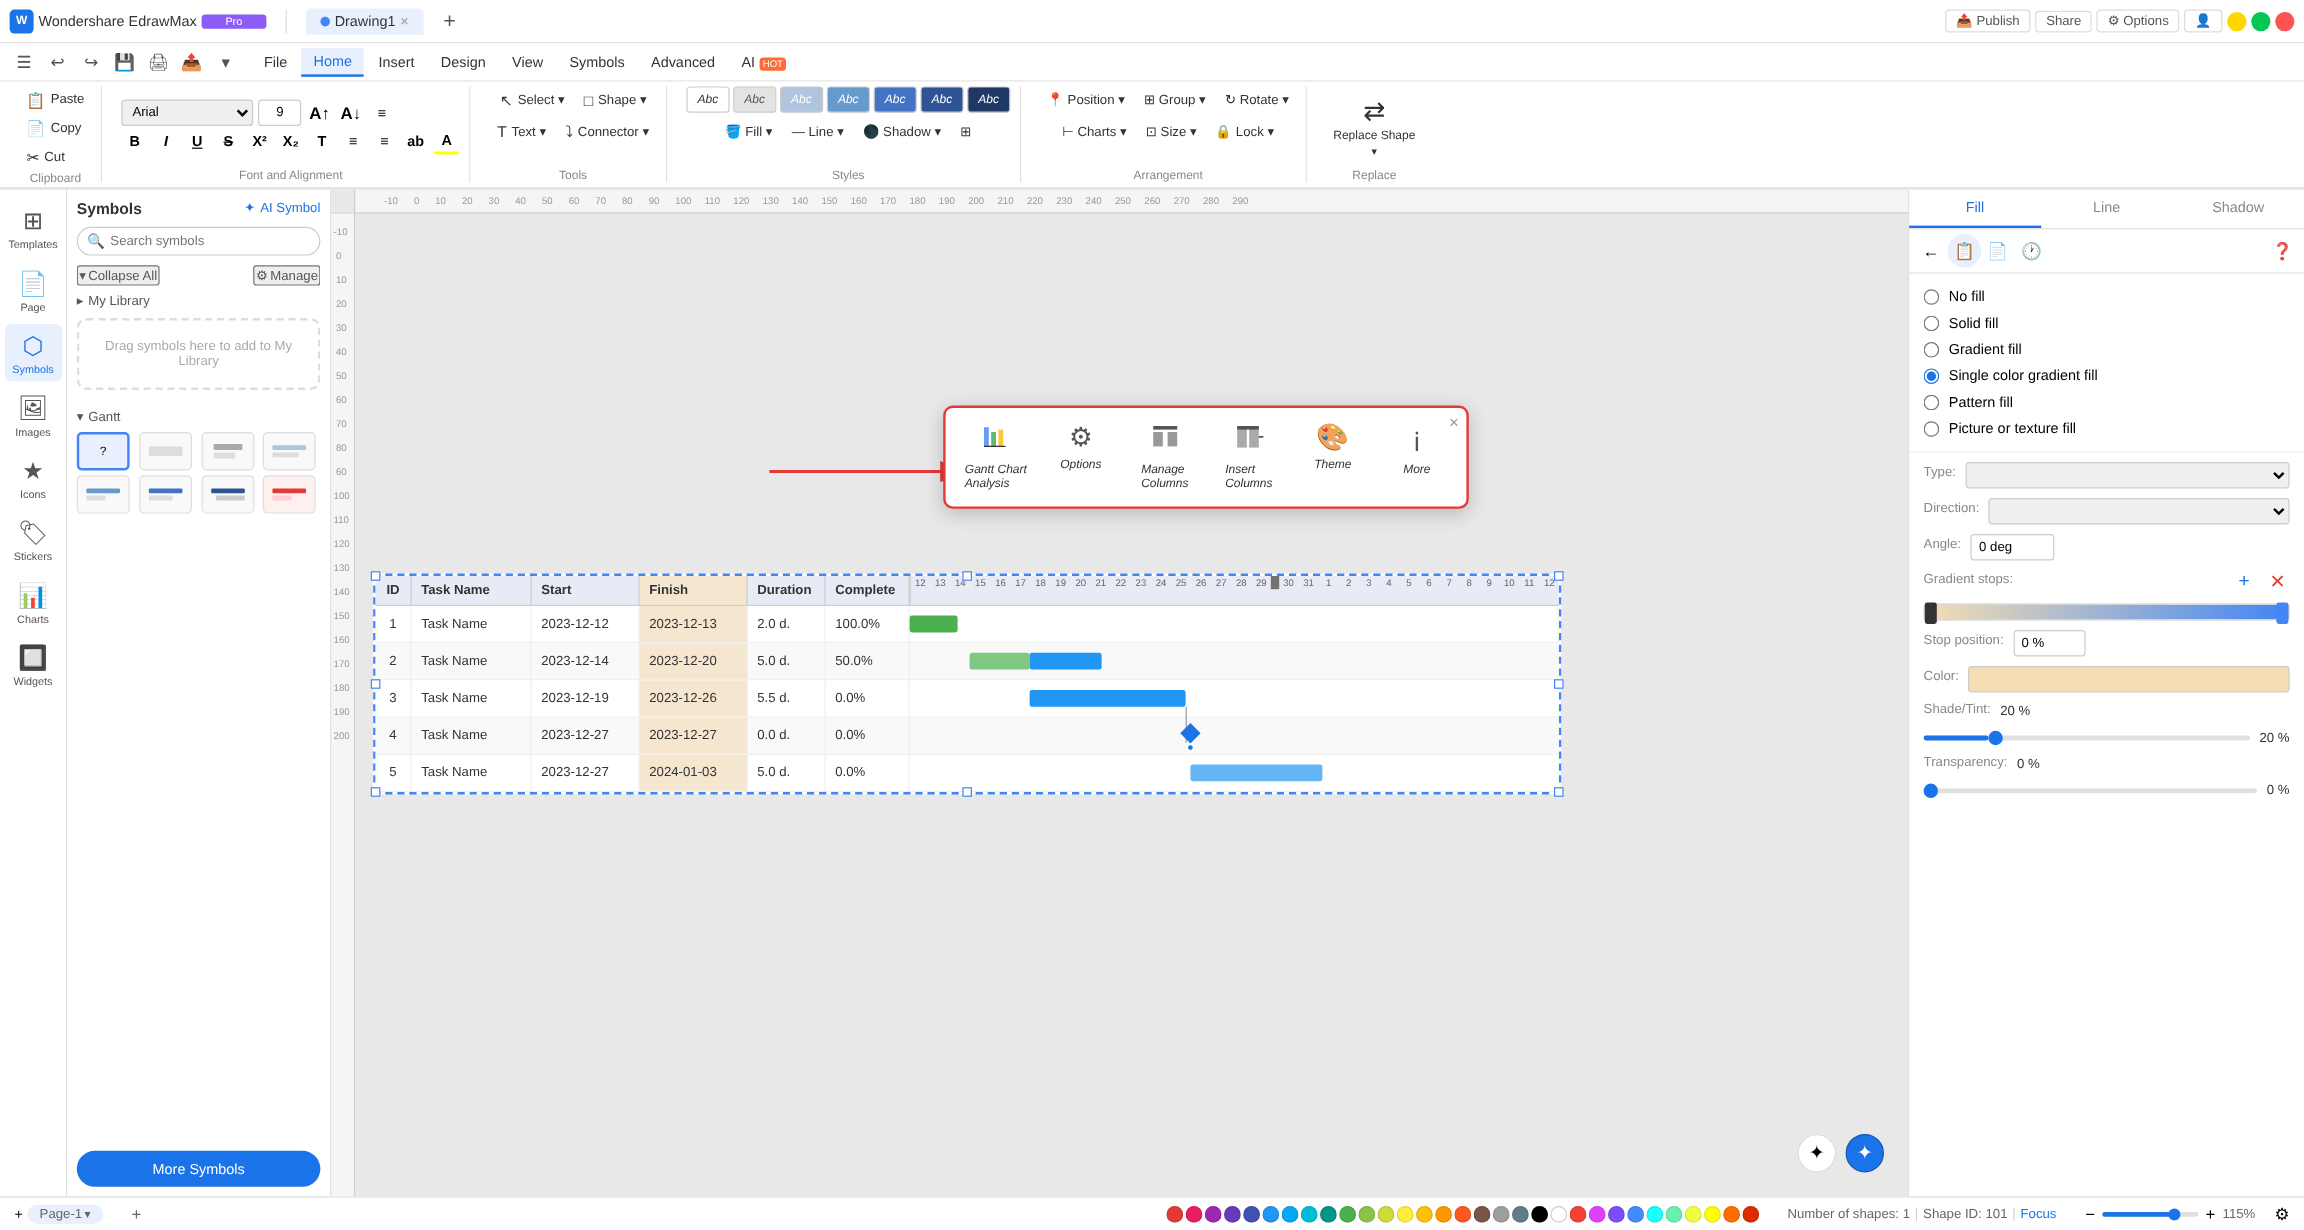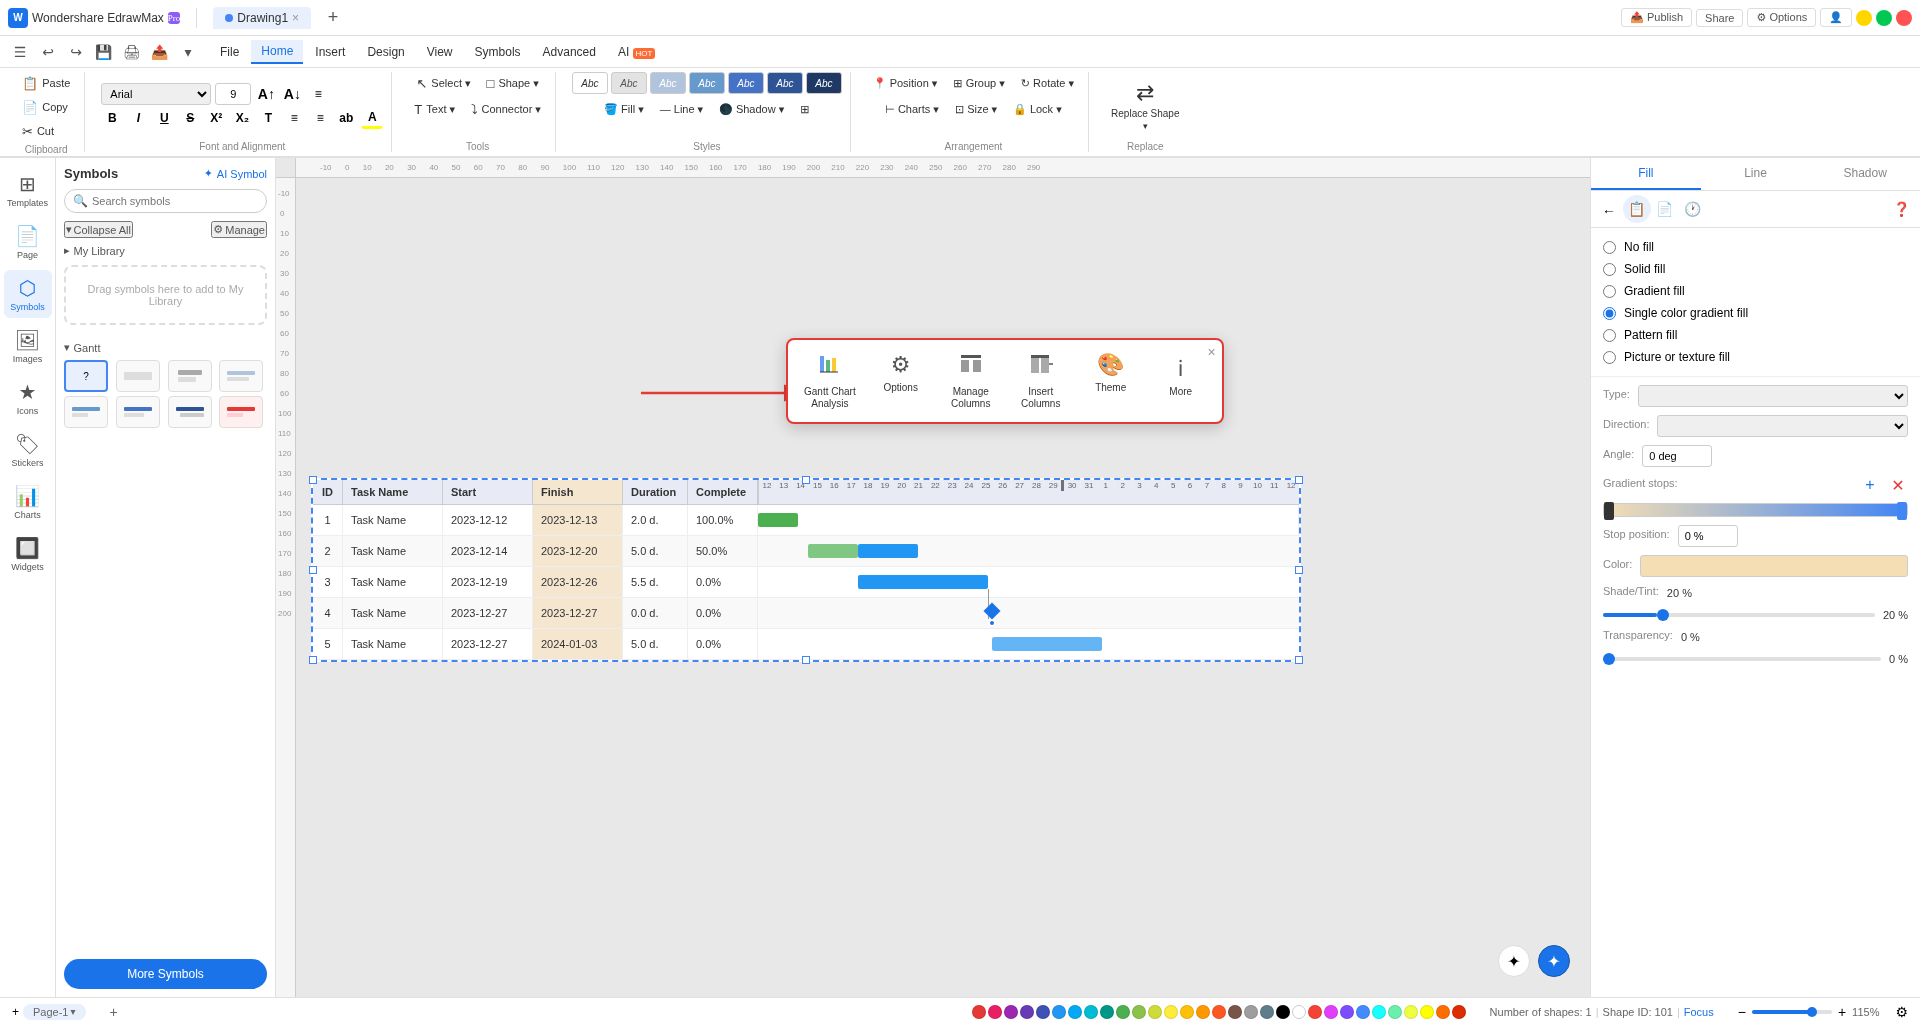--- a/index.html
+++ b/index.html
@@ -2,21 +2,21 @@
 <html><head>
   <meta charset="utf-8">
   <style>
     * { box-sizing: border-box; margin: 0; padding: 0; }
     body { font-family: Arial, sans-serif; font-size: 12px; background: #f0f0f0; overflow: hidden; width: 1920px; height: 1025px; display: flex; flex-direction: column; }
 
     
     .title-bar { display: flex; align-items: center; height: 36px; background: #fff; border-bottom: 1px solid #ddd; padding: 0 8px; gap: 8px; }
     .title-bar-logo { display: flex; align-items: center; gap: 4px; font-size: 12px; color: #333; }
     .title-bar-logo .logo-icon { width: 20px; height: 20px; background: #1a73e8; border-radius: 4px; display: flex; align-items: center; justify-content: center; color: white; font-size: 10px; font-weight: bold; }
-    .title-bar-logo .pro-badge { background: #8b5cf6; color: white; font-size: 9px; padding: 1px 0; border-radius: 3px; font-family: Liberation Serif, serif; }
+    .title-bar-logo .pro-badge { background: #8b5cf6; color: white; font-size: 9px; padding: 1px 20px; border-radius: 3px; }
     .title-tab { display: flex; align-items: center; gap: 4px; padding: 4px 12px; background: #e8f0fe; border-radius: 4px 4px 0 0; font-size: 12px; color: #333; text-align: center; }
     .title-tab .dot { width: 8px; height: 8px; background: #4285f4; border-radius: 50%; }
     .title-bar-controls { margin-left: auto; display: flex; gap: 4px; }
     .win-btn { width: 16px; height: 16px; border-radius: 50%; border: none; cursor: pointer; }
     .win-btn.min { background: #ffd600; }
     .win-btn.max { background: #00c853; }
     .win-btn.close { background: #ff5252; }
 
     
     .menu-bar { display: flex; align-items: center; height: 32px; background: #fff; border-bottom: 1px solid #e0e0e0; padding: 0 8px; gap: 2px; }
@@ -87,21 +87,21 @@
     .gantt-bar { height: 14px; border-radius: 2px; position: absolute; }
     .bar-green-light { background: #81c784; }
     .bar-green { background: #4caf50; }
     .bar-blue { background: #2196f3; }
     .bar-blue-light { background: #64b5f6; }
 
     
     .floating-toolbar { position: absolute; top: 160px; left: 490px; background: white; border: 2px solid #e53935; border-radius: 8px; padding: 12px 16px; display: flex; gap: 20px; align-items: flex-start; box-shadow: 0 4px 16px rgba(0,0,0,0.2); z-index: 100; }
     .floating-toolbar-item { display: flex; flex-direction: column; align-items: center; gap: 4px; cursor: pointer; min-width: 50px; }
     .ft-icon { font-size: 22px; color: #555; }
-    .ft-label { font-size: 10px; color: #333; text-align: center; line-height: 1.2; }
+    .ft-label { font-size: 10px; color: #333; text-align: left; line-height: 1.2; font-style: italic; }
     .toolbar-close { position: absolute; top: 4px; right: 6px; font-size: 14px; cursor: pointer; color: #999; background: none; border: none; }
 
     
     .arrow-svg { position: absolute; top: 195px; left: 345px; z-index: 99; pointer-events: none; }
 
     
     .right-panel { width: 330px; background: #fff; border-left: 1px solid #e0e0e0; display: flex; flex-direction: column; }
     .right-panel-tabs { display: flex; border-bottom: 1px solid #e0e0e0; }
     .rp-tab { flex: 1; text-align: center; padding: 8px 4px; font-size: 12px; cursor: pointer; color: #888; border-bottom: 2px solid transparent; }
     .rp-tab.active { color: #1a73e8; border-bottom-color: #1a73e8; }
@@ -550,21 +550,21 @@
               <div style="flex:1;text-align:center;border-right:1px solid #eee;padding:1px">19</div>
               <div style="flex:1;text-align:center;border-right:1px solid #eee;padding:1px">20</div>
               <div style="flex:1;text-align:center;border-right:1px solid #eee;padding:1px">21</div>
               <div style="flex:1;text-align:center;border-right:1px solid #eee;padding:1px">22</div>
               <div style="flex:1;text-align:center;border-right:1px solid #eee;padding:1px">23</div>
               <div style="flex:1;text-align:center;border-right:1px solid #eee;padding:1px">24</div>
               <div style="flex:1;text-align:center;border-right:1px solid #eee;padding:1px">25</div>
               <div style="flex:1;text-align:center;border-right:1px solid #eee;padding:1px">26</div>
               <div style="flex:1;text-align:center;border-right:1px solid #eee;padding:1px">27</div>
               <div style="flex:1;text-align:center;border-right:1px solid #eee;padding:1px">28</div>
-              <div style="flex:1;text-align:center;border-right:3px solid #737373;padding:1px">29</div>
+              <div style="flex:1;text-align:center;border-right:7px solid #737373;padding:1px">29</div>
               <div style="flex:1;text-align:center;border-right:1px solid #eee;padding:1px">30</div>
               <div style="flex:1;text-align:center;border-right:1px solid #eee;padding:1px">31</div>
               <div style="flex:1;text-align:center;border-right:1px solid #eee;padding:1px">1</div>
               <div style="flex:1;text-align:center;border-right:1px solid #eee;padding:1px">2</div>
               <div style="flex:1;text-align:center;border-right:1px solid #eee;padding:1px">3</div>
               <div style="flex:1;text-align:center;border-right:1px solid #eee;padding:1px">4</div>
               <div style="flex:1;text-align:center;border-right:1px solid #eee;padding:1px">5</div>
               <div style="flex:1;text-align:center;border-right:1px solid #eee;padding:1px">6</div>
               <div style="flex:1;text-align:center;border-right:1px solid #eee;padding:1px">7</div>
               <div style="flex:1;text-align:center;border-right:1px solid #eee;padding:1px">8</div>

